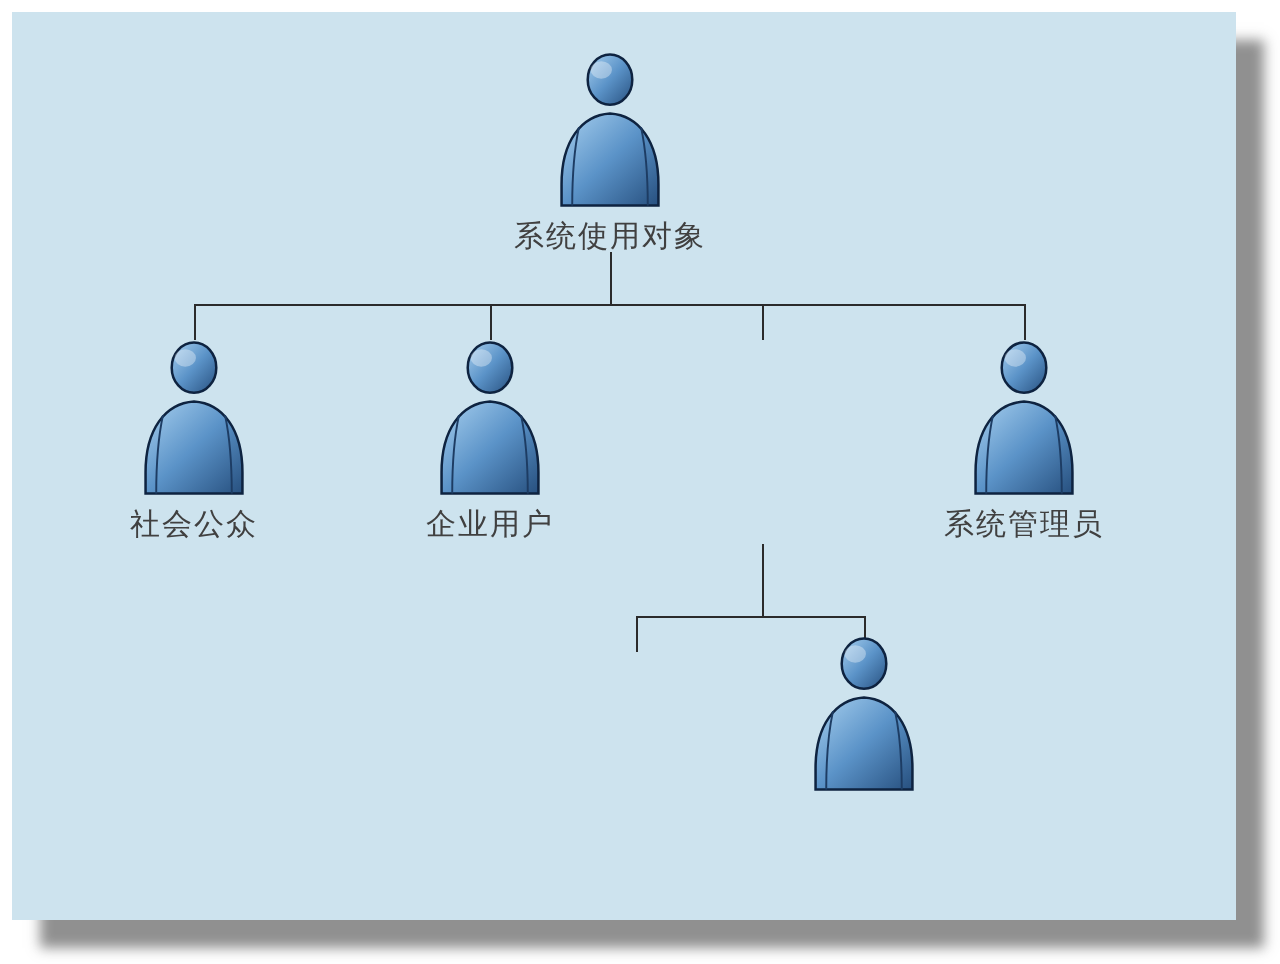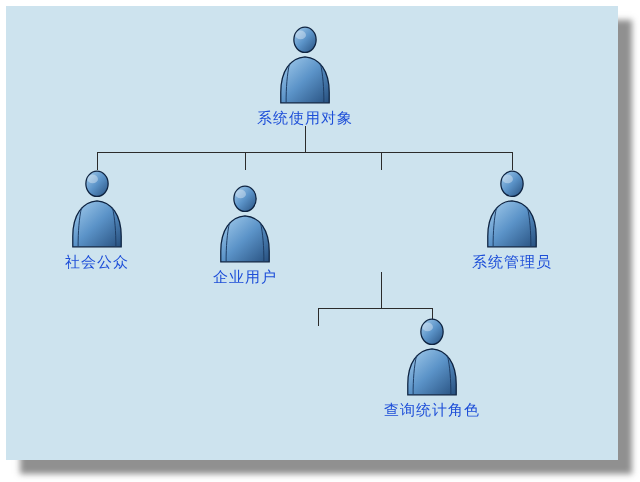--- a/index.html
+++ b/index.html
@@ -25,21 +25,21 @@
     position:absolute;
     width:140px;
     display:flex;
     flex-direction:column;
     align-items:center;
   }
   .node svg.person { width:62px; height:78px; display:block; }
   .node .label {
     margin-top:5px;
     font-size:15px;
-    color:#1d4ed8;
+    color:#404040;
     white-space:nowrap;
     letter-spacing:1px;
   }
   .hline { position:absolute; height:1px; background:#2b2b2b; }
   .vline { position:absolute; width:1px; background:#2b2b2b; }
   .defs-holder { position:absolute; width:0; height:0; overflow:hidden; }
 </style>
 </head>
 <body>
 
@@ -83,37 +83,36 @@
       <div class="label">系统使用对象</div>
     </div>
 
     <div class="node" style="left:21px; top:164px;text-align:right;">
       <svg class="person">
           <use href="#person"></use>
         </svg>
       <div class="label">社会公众</div>
     </div>
 
-    <div class="node" style="left:169px; top:179px;">
+    <div class="node" style="left:169px; top:164px;">
       <svg class="person">
           <use href="#person"></use>
         </svg>
       <div class="label">企业用户</div>
     </div>
 
 
     <div class="node" style="left:436px; top:164px;">
       <svg class="person">
           <use href="#person"></use>
         </svg>
       <div class="label">系统管理员</div>
     </div>
 
 
     <div class="node" style="left:356px; top:312px;">
       <svg class="person">
           <use href="#person"></use>
         </svg>
-      <div class="label">查询统计角色</div>
     </div>
 
   </div>
 </div>
 
 </body></html>

